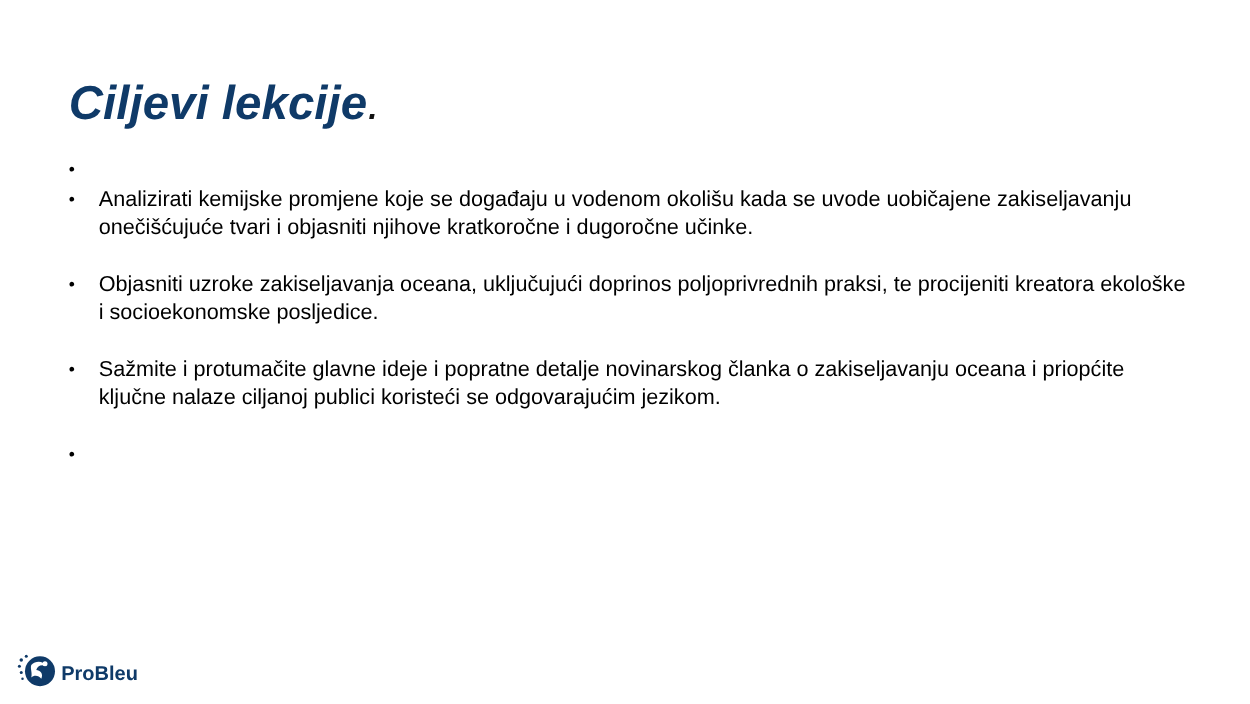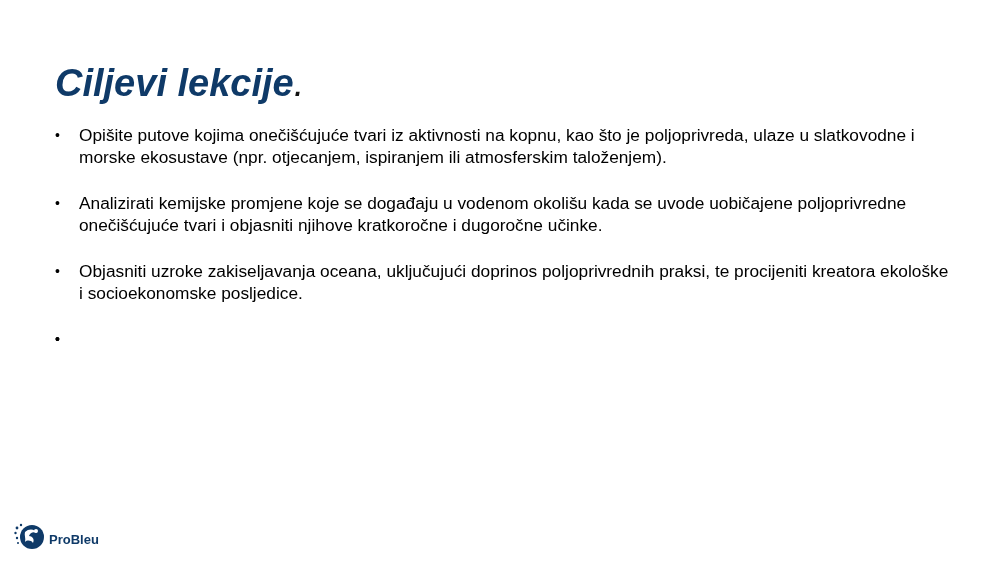--- a/index.html
+++ b/index.html
@@ -22,43 +22,43 @@
       margin-bottom: 24px;
     }
     .bullet .mark {
       position: absolute; left: 0; top: 0; font-size: 14px;
     }
     .logo {
       position: absolute; left: 13px; top: 522px; display: flex; align-items: center;
     }
     .logo svg { width: 32px; height: 30px; }
     .logo-text {
-      font-size: 13px; font-weight: bold; color: #0f3a68; margin-left: 4px;
+      font-size: 16px; font-weight: bold; color: #0f3a68; margin-left: 4px;
     }
   </style>
 </head>
 <body>
 
 <h1 class="title"><span>Ciljevi lekcije</span><span class="dot">.</span></h1>
 
 <ul class="bullets">
   <li class="bullet">
     <span class="mark">•</span>
-    <span>Opišite putove kojima onečišćujuće tvari iz aktivnosti na kopnu, kao što je poljoprivreda, ulaze u slatkovodne i morske ekosustave (npr. otjecanjem, ispiranjem ili atmosferskim taloženjem).</span>
   </li>
   <li class="bullet">
     <span class="mark">•</span>
-    <span>Analizirati kemijske promjene koje se događaju u vodenom okolišu kada se uvode uobičajene poljoprivredne onečišćujuće tvari i objasniti njihove kratkoročne i dugoročne učinke.</span>
+    <span>Analizirati kemijske promjene koje se događaju u vodenom okolišu kada se uvode uobičajene zakiseljavanju onečišćujuće tvari i objasniti njihove kratkoročne i dugoročne učinke.</span>
   </li>
   <li class="bullet">
     <span class="mark">•</span>
     <span>Objasniti uzroke zakiseljavanja oceana, uključujući doprinos poljoprivrednih praksi, te procijeniti kreatora ekološke i socioekonomske posljedice.</span>
   </li>
   <li class="bullet">
     <span class="mark">•</span>
+    <span>Sažmite i protumačite glavne ideje i popratne detalje novinarskog članka o zakiseljavanju oceana i priopćite ključne nalaze ciljanoj publici koristeći se odgovarajućim jezikom.</span>
   </li>
   <li class="bullet">
     <span class="mark">•</span>
   </li>
 </ul>
 
 <div class="logo">
   <span>
     <svg viewBox="0 0 32 30">
       <circle cx="19" cy="15" r="12" fill="#0f3a68"></circle>

